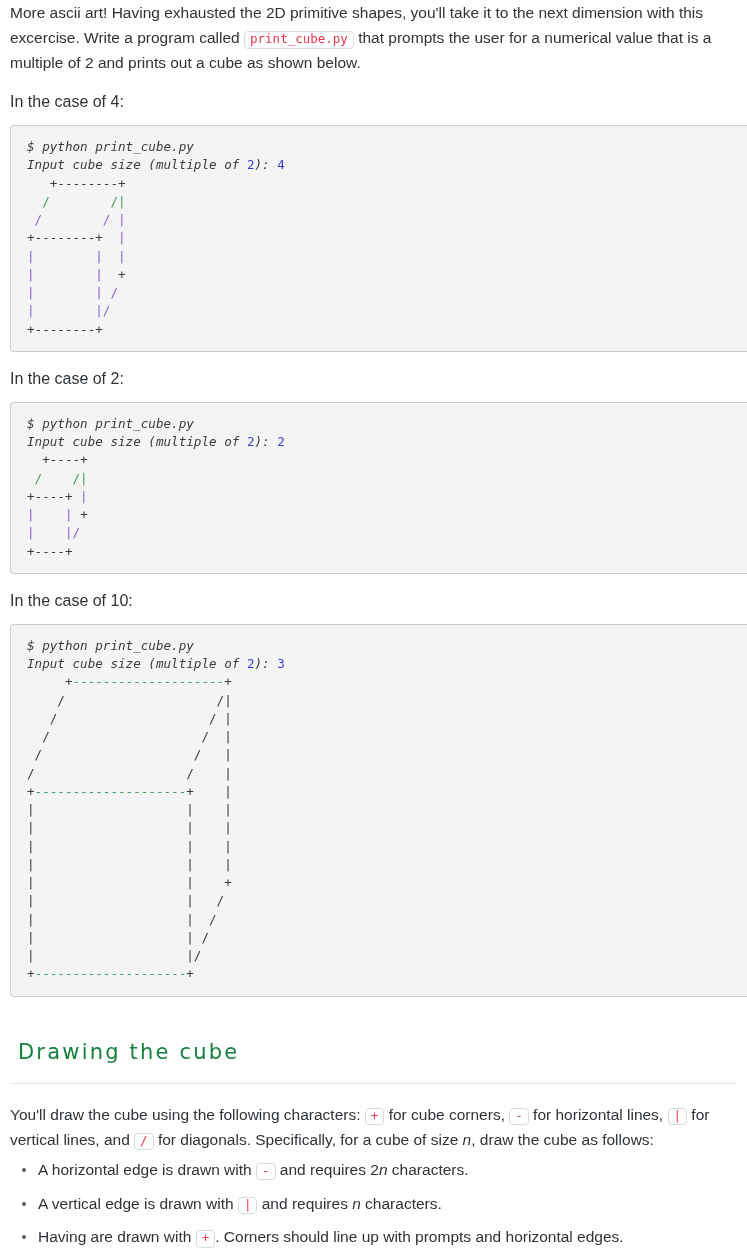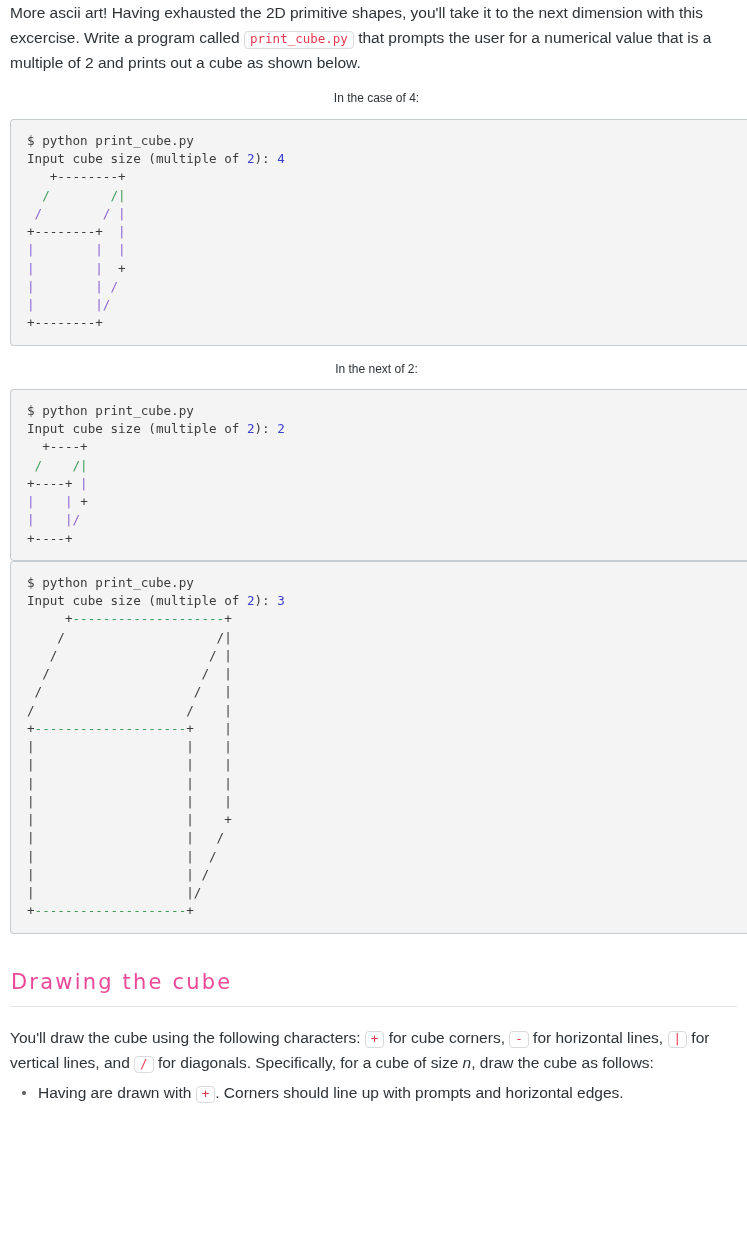--- a/index.html
+++ b/index.html
@@ -26,23 +26,22 @@
     font-size: 15.5px;
     line-height: 1.62;
     color: #2e3338;
   }
   .intro {
     padding-top: 0px;
   }
   .case-label {
     margin: 0;
     padding: 14px 4px 10px 10px;
-    font-size: 12px;
+    font-size: 16px;
     color: #2e3338;
-    text-align: center;
   }
   code.inline {
     font-family: "DejaVu Sans Mono", monospace;
     font-size: 12.5px;
     color: #e8384f;
     background: #ffffff;
     border: 1px solid #d8dadd;
     border-radius: 4px;
     padding: 1px 5px 2px 5px;
     white-space: nowrap;
@@ -75,29 +74,29 @@
   }
   pre.term {
     margin: 0;
     font-family: "DejaVu Sans Mono", monospace;
     font-size: 12.6px;
     line-height: 1.45;
     color: #3b3b3b;
     white-space: pre;
   }
   .tok-num { color: #3b3bd0; }
-  .tok-dark { color: #3b3b3b; }
+  .tok-dark { color: #3b3b3b; font-style: italic; }
 
   h2.section {
-    margin: 1px;
+    margin: 8px;
     padding: 30px 4px 6px 10px;
     font-size: 21px;
     font-weight: 500;
     letter-spacing: 2.2px;
-    color: #ec4899;
+    color: #15803d;
     font-family: "DejaVu Sans", sans-serif;
   }
   .rule {
     height: 1px;
     background: #e2e4e6;
     margin: 0 10px 18px 10px;
   }
   ul.bullets {
     margin: 6px 0 0 0;
     padding: 0 10px 0 38px;
@@ -136,32 +135,33 @@
   <span style="color:#3f9d58">/</span>        <span style="color:#3f9d58">/|</span>
  <span style="color:#8a63d2">/</span>        <span style="color:#8a63d2">/</span> <span style="color:#8a63d2">|</span>
 <span style="color:#3b3b3b">+--------+</span>  <span style="color:#8a63d2">|</span>
 <span style="color:#8a63d2">|</span>        <span style="color:#8a63d2">|</span>  <span style="color:#8a63d2">|</span>
 <span style="color:#8a63d2">|</span>        <span style="color:#8a63d2">|</span>  <span style="color:#3b3b3b">+</span>
 <span style="color:#8a63d2">|</span>        <span style="color:#8a63d2">|</span> <span style="color:#8a63d2">/</span>
 <span style="color:#8a63d2">|</span>        <span style="color:#8a63d2">|/</span>
 <span style="color:#3b3b3b">+--------+</span></span></pre>
   </div>
 
-  <p class="case-label">In the next of 2:</p>
+  <p class="case-label">In the case of 2:</p>
   <div class="codeblock">
     <pre class="term"><span class="tok-dark">$ python print_cube.py</span>
 <span class="tok-dark">Input cube size (multiple of </span><span class="tok-num">2</span><span class="tok-dark">): </span><span class="tok-num">2</span>
 <span class="art-2">  <span style="color:#3b3b3b">+----+</span>
  <span style="color:#3f9d58">/</span>    <span style="color:#3f9d58">/|</span>
 <span style="color:#3b3b3b">+----+</span> <span style="color:#8a63d2">|</span>
 <span style="color:#8a63d2">|</span>    <span style="color:#8a63d2">|</span> <span style="color:#3b3b3b">+</span>
 <span style="color:#8a63d2">|</span>    <span style="color:#8a63d2">|/</span>
 <span style="color:#3b3b3b">+----+</span></span></pre>
   </div>
 
+  <p class="case-label">In the case of 10:</p>
   <div class="codeblock">
     <pre class="term"><span class="tok-dark">$ python print_cube.py</span>
 <span class="tok-dark">Input cube size (multiple of </span><span class="tok-num">2</span><span class="tok-dark">): </span><span class="tok-num">3</span>
 <span class="art-10">     <span style="color:#3b3b3b">+</span><span style="color:#3f9d58">--------------------</span><span style="color:#3b3b3b">+</span>
     <span style="color:#3b3b3b">/</span>                    <span style="color:#3b3b3b">/|</span>
    <span style="color:#3b3b3b">/</span>                    <span style="color:#3b3b3b">/</span> <span style="color:#3b3b3b">|</span>
   <span style="color:#3b3b3b">/</span>                    <span style="color:#3b3b3b">/</span>  <span style="color:#3b3b3b">|</span>
  <span style="color:#3b3b3b">/</span>                    <span style="color:#3b3b3b">/</span>   <span style="color:#3b3b3b">|</span>
 <span style="color:#3b3b3b">/</span>                    <span style="color:#3b3b3b">/</span>    <span style="color:#3b3b3b">|</span>
 <span style="color:#3b3b3b">+</span><span style="color:#3f9d58">--------------------</span><span style="color:#3b3b3b">+</span>    <span style="color:#3b3b3b">|</span>
@@ -176,16 +176,18 @@
 <span style="color:#3b3b3b">|</span>                    <span style="color:#3b3b3b">|/</span>
 <span style="color:#3b3b3b">+</span><span style="color:#3f9d58">--------------------</span><span style="color:#3b3b3b">+</span></span></pre>
   </div>
 
   <h2 class="section">Drawing the cube</h2>
   <div class="rule"></div>
 
   <p class="para"><span>You'll draw the cube using the following characters: </span><code class="charbadge">+</code><span> for cube corners, </span><code class="charbadge">-</code><span> for horizontal lines, </span><code class="charbadge">|</code><span> for vertical lines, and </span><code class="charbadge">/</code><span> for diagonals. Specifically, for a cube of size </span><em class="var">n</em><span>, draw the cube as follows:</span></p>
 
   <ul class="bullets">
+    <li><span>A horizontal edge is drawn with </span><code class="charbadge">-</code><span> and requires 2</span><em class="var">n</em><span> characters.</span></li>
+    <li><span>A vertical edge is drawn with </span><code class="charbadge">|</code><span> and requires </span><em class="var">n</em><span> characters.</span></li>
     <li><span>Having are drawn with </span><code class="charbadge">+</code><span>. Corners should line up with prompts and horizontal edges.</span><em class="var"></em><span></span></li>
   </ul>
 
 </div>
 
 </body></html>

